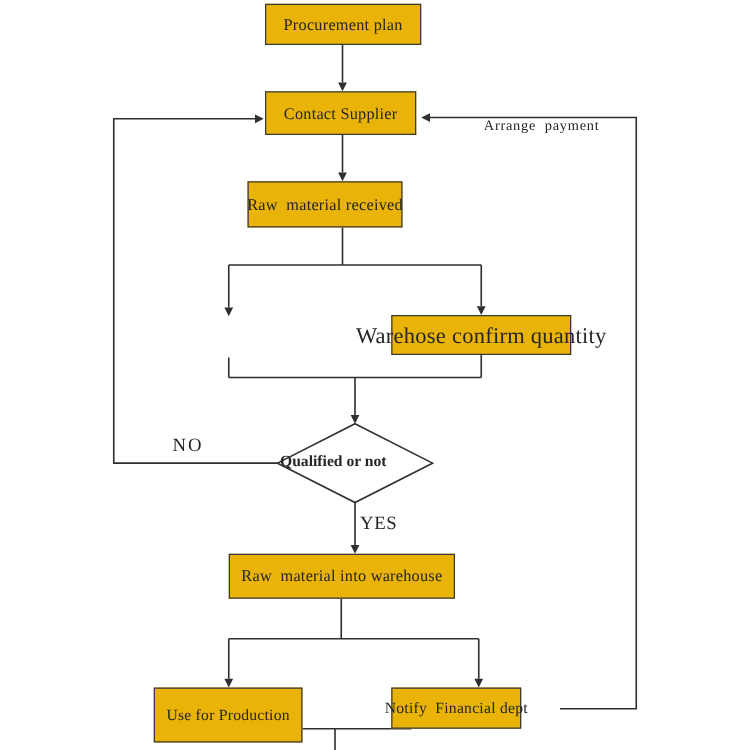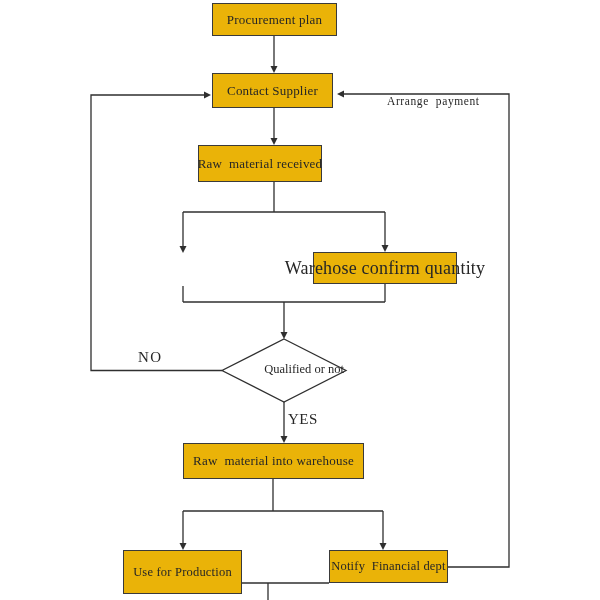--- a/index.html
+++ b/index.html
@@ -14,24 +14,24 @@
     display:flex;align-items:center;justify-content:center;
     font-size:13px;white-space:pre;letter-spacing:0.2px;
   }
   .n-plan{left:212px;top:3px;width:125px;height:33px;}
   .n-contact{left:212px;top:73px;width:121px;height:35px;}
   .n-received{left:198px;top:145px;width:124px;height:37px;}
   .n-iqc{left:122px;top:253px;width:145px;height:33px;font-size:12.5px;}
   .n-warehouse{left:313px;top:252px;width:144px;height:32px;font-size:18px;}
   .n-into{left:183px;top:443px;width:181px;height:36px;}
   .n-useprod{left:123px;top:550px;width:119px;height:44px;font-size:12.5px;}
-  .n-notify{left:329px;top:550px;width:119px;height:33px;font-size:12.5px;font-family:Liberation Serif, serif;}
+  .n-notify{left:313px;top:550px;width:104px;height:33px;font-size:12.5px;font-family:Liberation Serif, serif;}
   .diamond-label{
-    position:absolute;left:224px;top:362px;width:120px;text-align:right;
-    font-size:12.5px;white-space:pre;
+    position:absolute;left:224px;top:362px;width:120px;text-align:left;
+    font-size:12.5px;white-space:pre;font-weight:bold;
   }
   .edge-label{position:absolute;white-space:pre;}
   .lbl-no{left:138px;top:349px;font-size:15px;letter-spacing:1.5px;}
   .lbl-yes{left:288px;top:411px;font-size:15px;letter-spacing:0.5px;}
   .lbl-pay{left:387px;top:95px;font-size:11.5px;letter-spacing:0.6px;}
 </style>
 </head>
 <body>
 
 <div id="stage">

